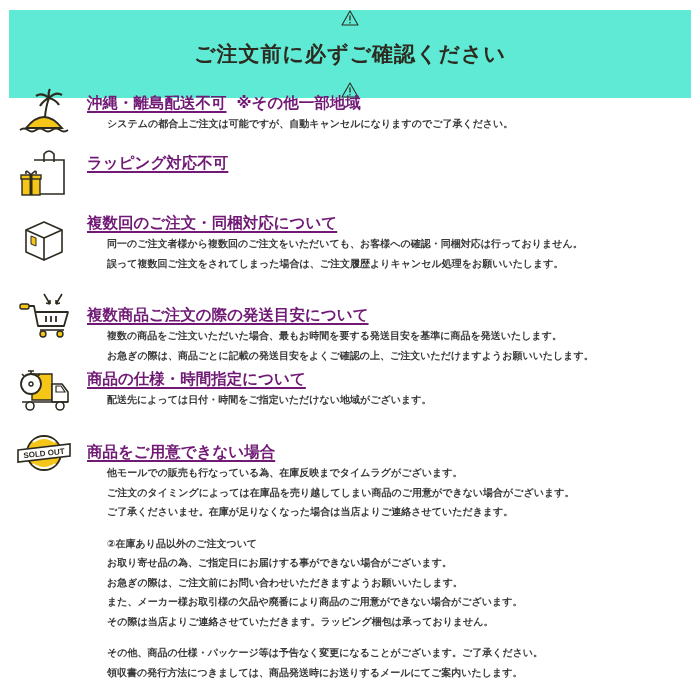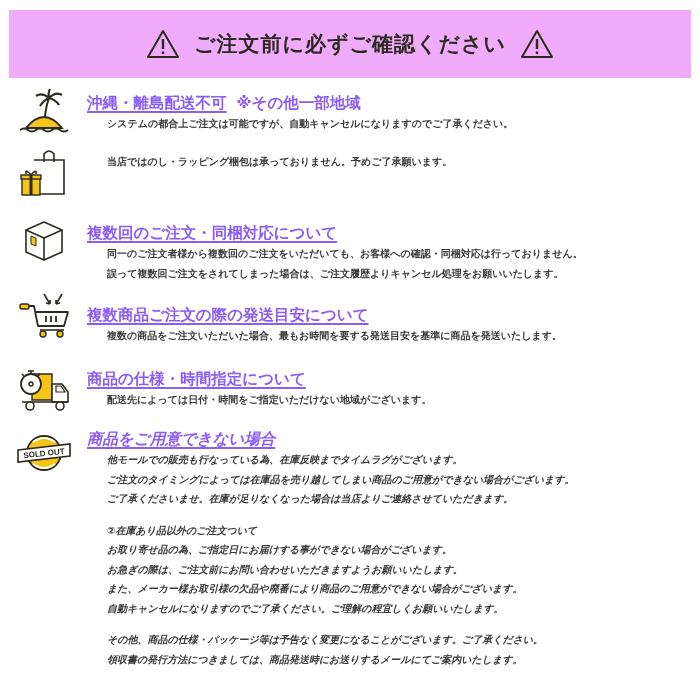--- a/index.html
+++ b/index.html
@@ -1,25 +1,25 @@
 <!DOCTYPE html>
 <html><head>
   <meta charset="utf-8">
   <style>
     html, body { margin: 0; padding: 0; background: #ffffff; }
     body { width: 700px; height: 700px; overflow: hidden; position: relative;
       font-family: "DejaVu Sans", "Liberation Sans", sans-serif; color: #2b2b2b; }
-    .banner { position: absolute; left: 9px; top: 10px; width: 682px; height: 68px;
-      background: #f0abfc; display: flex; align-items: center; justify-content: center; gap: 14px; }
+    .banner { position: absolute; left: 9px; top: 10px; width: 682px; height: 88px;
+      background: #5eead4; display: flex; align-items: center; justify-content: center; gap: 14px; flex-direction: column; }
     .banner .warn { width: 34px; height: 30px; display: inline-block; }
     .banner-title { font-size: 21px; font-weight: bold; color: #2d2a20; letter-spacing: 1px; }
     .section { position: absolute; left: 0; width: 700px; }
     .icon { position: absolute; left: 16px; width: 56px; height: 50px; }
     .content { position: absolute; left: 87px; right: 8px; }
-    .title { font-size: 15.5px; font-weight: bold; color: #8b5cf6; text-decoration: underline;
+    .title { font-size: 15.5px; font-weight: bold; color: #701a75; text-decoration: underline;
       text-underline-offset: 3px; text-decoration-thickness: 1.5px; white-space: nowrap; line-height: 22px; }
     .title .note { text-decoration: none; display: inline-block; margin-left: 10px; font-weight: bold; }
     .line { font-size: 10px; font-weight: bold; color: #3a3a3a; line-height: 19.5px; white-space: nowrap; margin-left: 20px; }
     .gap { height: 12px; }
   </style>
 </head>
 <body>
 
 <div class="banner">
   <svg class="warn" viewBox="0 0 34 30">
@@ -51,52 +51,53 @@
 <div class="section" style="top:148px;">
   <svg class="icon" viewBox="0 0 56 50" style="top:0;">
     <path d="M18 12 H48 V46 H22" fill="none" stroke="#2d2a20" stroke-width="1.6"></path>
     <path d="M28 14 V6 Q33 0 38 6 V14" fill="none" stroke="#2d2a20" stroke-width="1.6"></path>
     <rect x="6" y="30" width="18" height="17" fill="#f5c518" stroke="#2d2a20" stroke-width="1.4"></rect>
     <rect x="5" y="27" width="20" height="4" fill="#f5c518" stroke="#2d2a20" stroke-width="1.4"></rect>
     <rect x="13.5" y="27" width="3" height="20" fill="#2d2a20"></rect>
     <path d="M15 27 Q9 20 10 26 M15 27 Q21 20 20 26" fill="none" stroke="#2d2a20" stroke-width="1.6"></path>
   </svg>
   <div class="content" style="top:4px;">
-    <div class="line">当店ではのし・ラッピング梱包は承っておりません。予めご了承願います。</div>
+    <div class="title">ラッピング対応不可</div>
   </div>
 </div>
 
 <div class="section" style="top:210px;">
   <svg class="icon" viewBox="0 0 56 50" style="top:4px;">
     <path d="M10 16 L28 8 L46 16 L28 24 Z" fill="#fff" stroke="#2d2a20" stroke-width="1.6" stroke-linejoin="round"></path>
     <path d="M10 16 V38 L28 46 V24" fill="none" stroke="#2d2a20" stroke-width="1.6" stroke-linejoin="round"></path>
     <path d="M46 16 V38 L28 46" fill="none" stroke="#2d2a20" stroke-width="1.6" stroke-linejoin="round"></path>
     <path d="M15 22 L20 24 V32 L15 30 Z" fill="#f5c518" stroke="#2d2a20" stroke-width="1"></path>
   </svg>
-  <div class="content" style="top:12px;font-family:Liberation Serif, serif;">
+  <div class="content" style="top:2px;font-family:Liberation Serif, serif;">
     <div class="title">複数回のご注文・同梱対応について</div>
     <div class="line">同一のご注文者様から複数回のご注文をいただいても、お客様への確認・同梱対応は行っておりません。</div>
     <div class="line">誤って複数回ご注文をされてしまった場合は、ご注文履歴よりキャンセル処理をお願いいたします。</div>
   </div>
 </div>
 
 <div class="section" style="top:288px;">
   <svg class="icon" viewBox="0 0 56 50" style="top:2px;">
     <rect x="4" y="14" width="9" height="5" rx="2" fill="#f5c518" stroke="#2d2a20" stroke-width="1.4"></rect>
     <path d="M13 16 H18 L22 36 H48 L52 22 H20" fill="none" stroke="#2d2a20" stroke-width="1.8" stroke-linejoin="round"></path>
     <path d="M30 26 V32 M35 26 V32 M40 26 V32" stroke="#2d2a20" stroke-width="1.8"></path>
     <path d="M24 40 H48" stroke="#2d2a20" stroke-width="1.6"></path>
     <circle cx="27" cy="44" r="3" fill="#f5c518" stroke="#2d2a20" stroke-width="1.4"></circle>
     <circle cx="44" cy="44" r="3" fill="#f5c518" stroke="#2d2a20" stroke-width="1.4"></circle>
     <path d="M28 4 L34 14 M34 14 L30 13 M34 14 L34 10" fill="none" stroke="#2d2a20" stroke-width="1.6"></path>
     <path d="M46 4 L40 14 M40 14 L44 13 M40 14 L40 10" fill="none" stroke="#2d2a20" stroke-width="1.6"></path>
   </svg>
   <div class="content" style="top:16px;">
     <div class="title">複数商品ご注文の際の発送目安について</div>
     <div class="line">複数の商品をご注文いただいた場合、最もお時間を要する発送目安を基準に商品を発送いたします。</div>
+    <div class="line">お急ぎの際は、商品ごとに記載の発送目安をよくご確認の上、ご注文いただけますようお願いいたします。</div>
   </div>
 </div>
 
 <div class="section" style="top:364px;">
   <svg class="icon" viewBox="0 0 56 50" style="top:0;">
     <path d="M16 10 H36 V36 H16 Z" fill="#f5c518" stroke="#2d2a20" stroke-width="1.4"></path>
     <path d="M36 20 H46 L52 28 V38 H36 Z" fill="#fff" stroke="#2d2a20" stroke-width="1.6" stroke-linejoin="round"></path>
     <path d="M40 22 H45 L49 28 H40 Z" fill="none" stroke="#2d2a20" stroke-width="1.2"></path>
     <path d="M6 38 H52" stroke="#2d2a20" stroke-width="1.6"></path>
     <circle cx="14" cy="42" r="4" fill="#fff" stroke="#2d2a20" stroke-width="1.6"></circle>
@@ -112,28 +113,28 @@
 </div>
 
 <div class="section" style="top:428px;">
   <svg class="icon" viewBox="0 0 56 50" style="top:0;">
     <circle cx="28" cy="25" r="17" fill="#f5c518" stroke="#2d2a20" stroke-width="1.8"></circle>
     <path d="M17 14 Q28 6 39 14" fill="none" stroke="#fff" stroke-width="2"></path>
     <path d="M17 36 Q28 44 39 36" fill="none" stroke="#fff" stroke-width="2"></path>
     <path d="M2 22 L54 16 L54 28 L2 34 Z" fill="#fff" stroke="#2d2a20" stroke-width="1.6"></path>
     <text x="28" y="28" text-anchor="middle" font-size="8" font-weight="bold" fill="#2d2a20" transform="rotate(-6 28 25)" font-family="Liberation Sans, sans-serif">SOLD OUT</text>
   </svg>
-  <div class="content" style="top:0px;font-style:italic;">
+  <div class="content" style="top:13px;">
     <div class="title">商品をご用意できない場合</div>
     <div class="line">他モールでの販売も行なっている為、在庫反映までタイムラグがございます。</div>
     <div class="line">ご注文のタイミングによっては在庫品を売り越してしまい商品のご用意ができない場合がございます。</div>
     <div class="line">ご了承くださいませ。在庫が足りなくなった場合は当店よりご連絡させていただきます。</div>
     <div class="gap"></div>
     <div class="line">②在庫あり品以外のご注文ついて</div>
     <div class="line">お取り寄せ品の為、ご指定日にお届けする事ができない場合がございます。</div>
     <div class="line">お急ぎの際は、ご注文前にお問い合わせいただきますようお願いいたします。</div>
     <div class="line">また、メーカー様お取引様の欠品や廃番により商品のご用意ができない場合がございます。</div>
-    <div class="line">自動キャンセルになりますのでご了承ください。ご理解の程宜しくお願いいたします。</div>
+    <div class="line">その際は当店よりご連絡させていただきます。ラッピング梱包は承っておりません。</div>
     <div class="gap"></div>
     <div class="line">その他、商品の仕様・パッケージ等は予告なく変更になることがございます。ご了承ください。</div>
     <div class="line">領収書の発行方法につきましては、商品発送時にお送りするメールにてご案内いたします。</div>
   </div>
 </div>
 
 </body></html>

